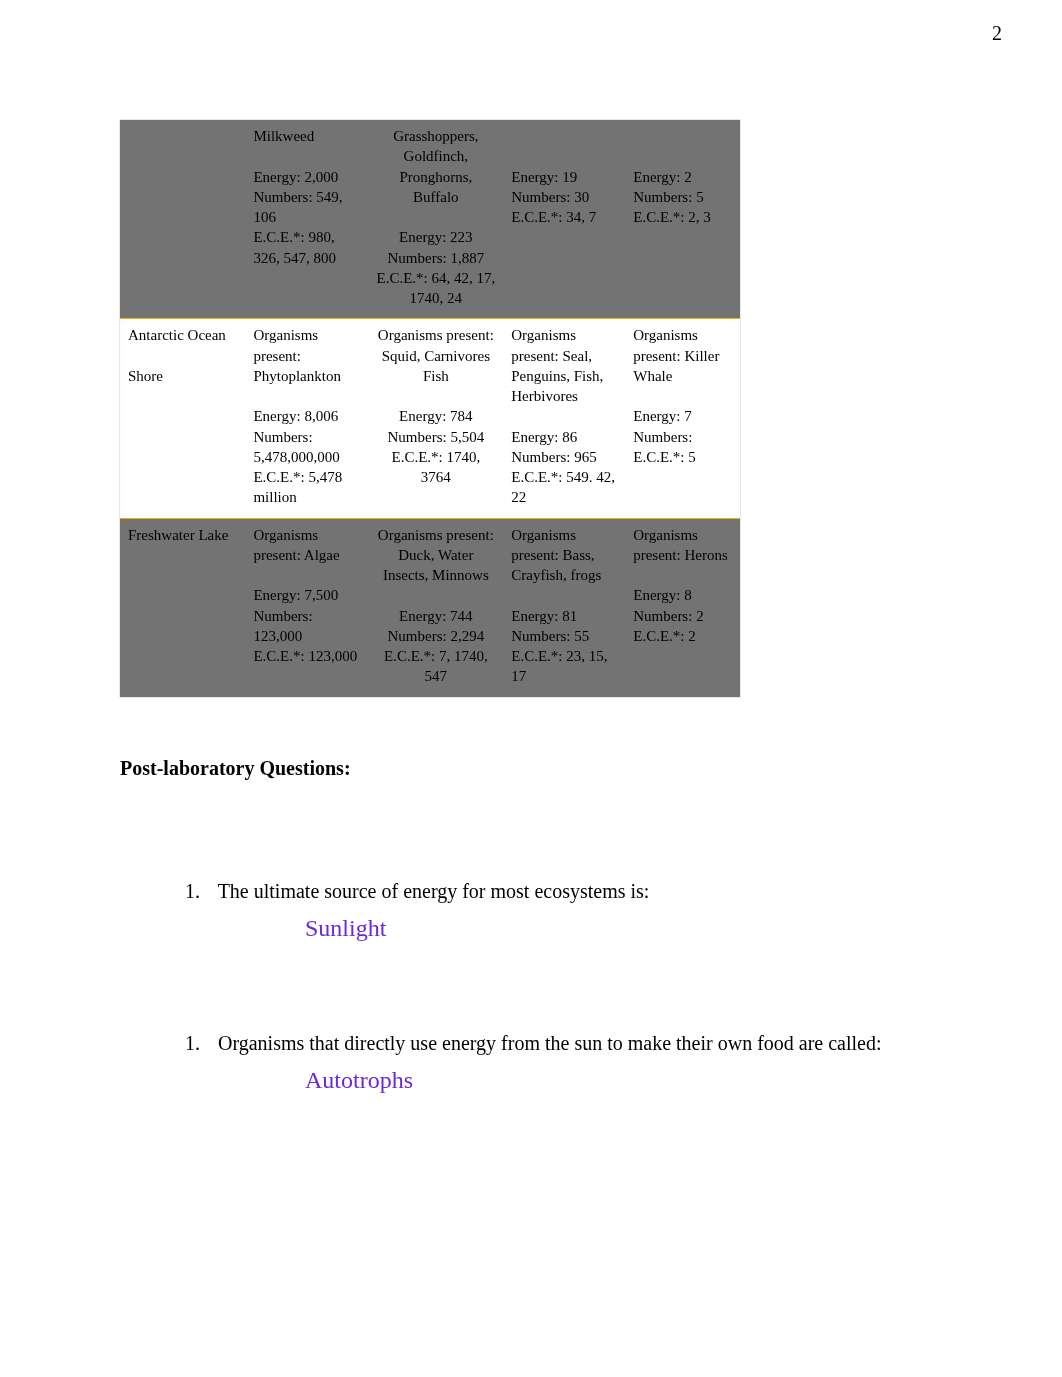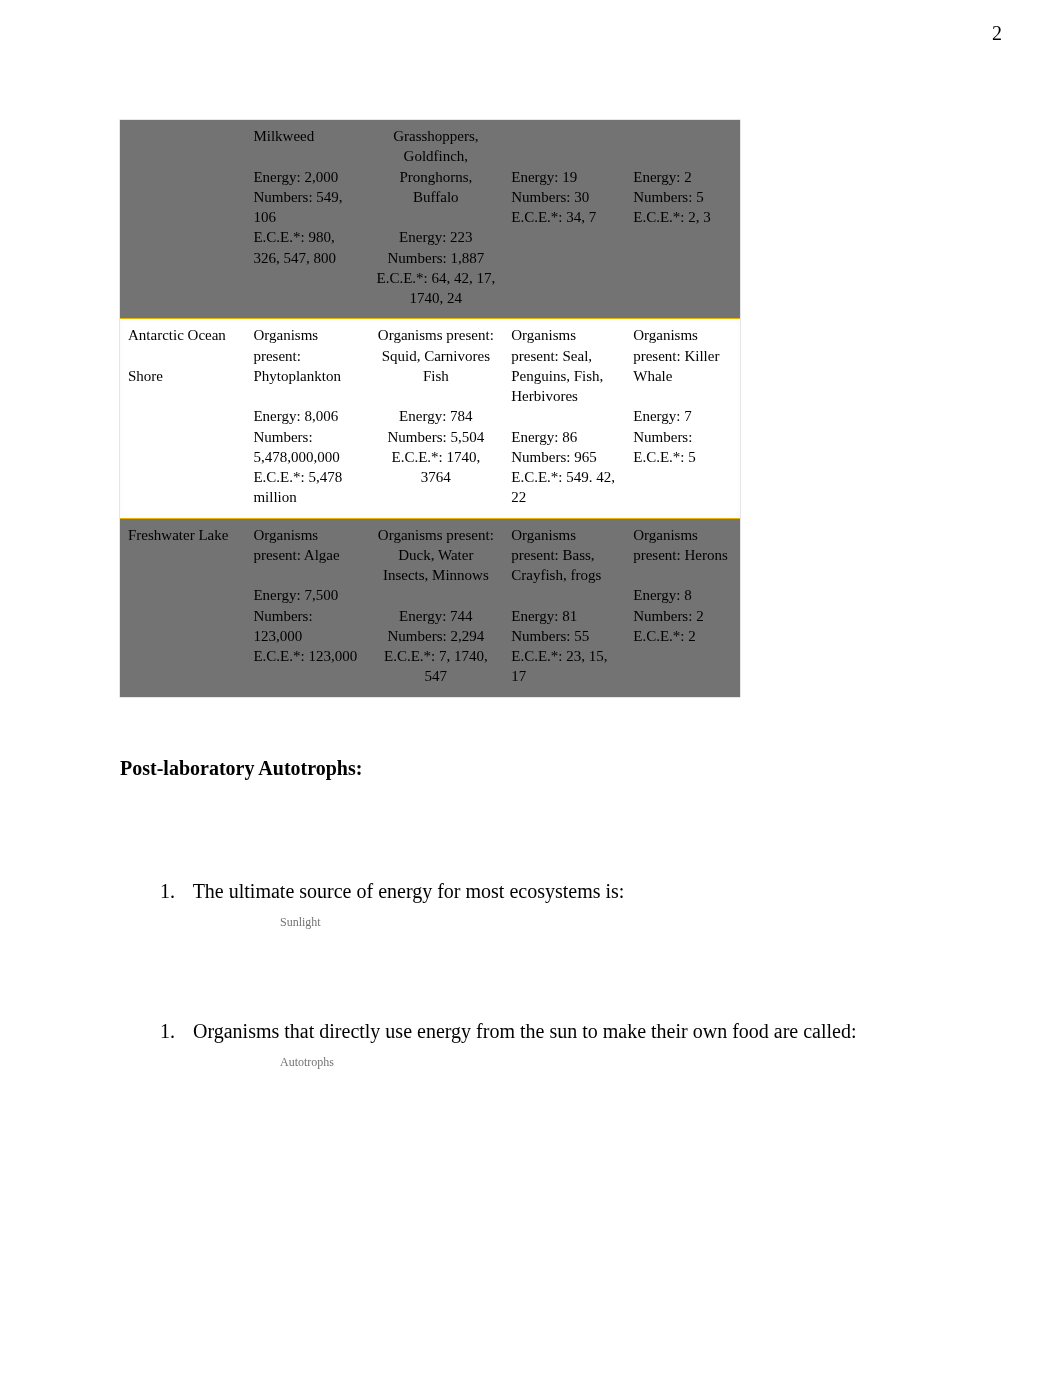--- a/index.html
+++ b/index.html
@@ -60,33 +60,33 @@
       font-size: 20px;
       margin: 18px 0 40px 0;
     }
     .sub-heading {
       font-weight: bold;
       font-size: 20px;
       margin: 0 0 100px 0;
     }
     ol.questions {
       list-style: none;
-      margin-left: 40px;
+      margin-left: 65px;
       font-size: 20px;
     }
     ol.questions li {
       margin-bottom: 90px;
     }
     .li-num {
       display: inline-block;
       width: 28px;
     }
     .answer {
-      color: #737373;
-      font-size: 12px;
+      color: #6d28d9;
+      font-size: 24px;
       margin-left: 120px;
       margin-top: 12px;
     }
     .cellblock {
       white-space: pre-line;
     }
   </style>
 </head>
 <body>
 
@@ -194,21 +194,21 @@
 
 Energy: 8
 Numbers: 2
 E.C.E.*: 2</div>
           </td>
     </tr>
   </tbody>
     </table>
 
 
-  <div class="sub-heading">Post-laboratory Autotrophs:</div>
+  <div class="sub-heading">Post-laboratory Questions:</div>
 
   <ol class="questions">
     <li>
       <span class="li-num">1.</span>
       <span>The ultimate source of energy for most ecosystems is:</span>
       <div class="answer">Sunlight</div>
     </li>
     <li>
       <span class="li-num">1.</span>
       <span>Organisms that directly use energy from the sun to make their own food are called:</span>

